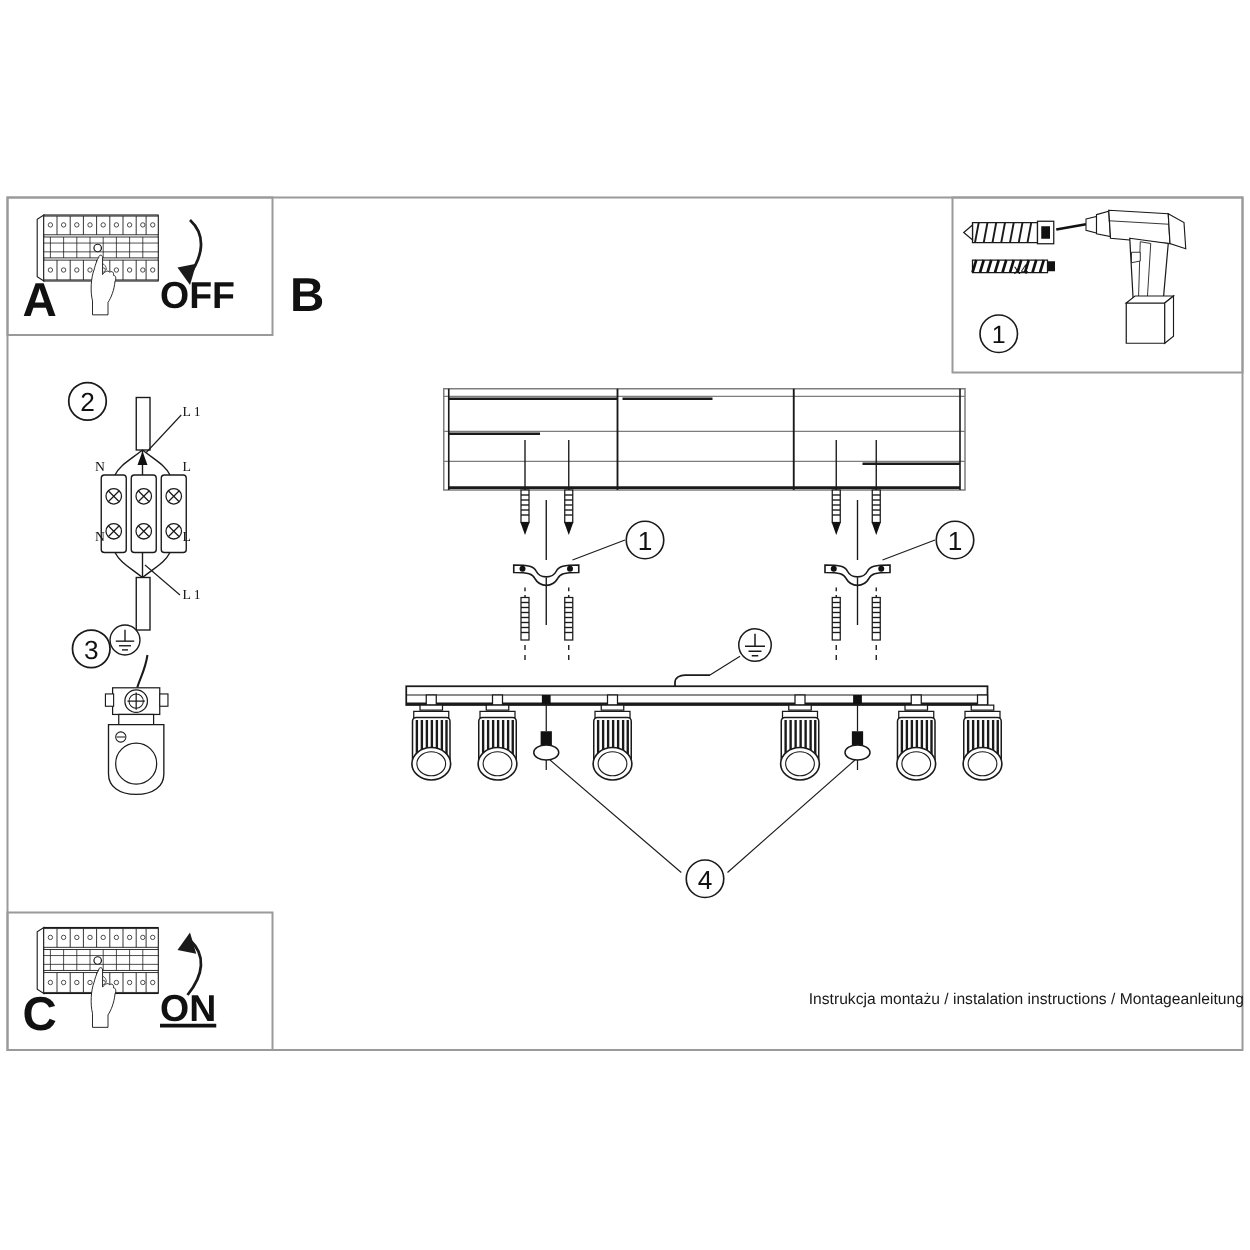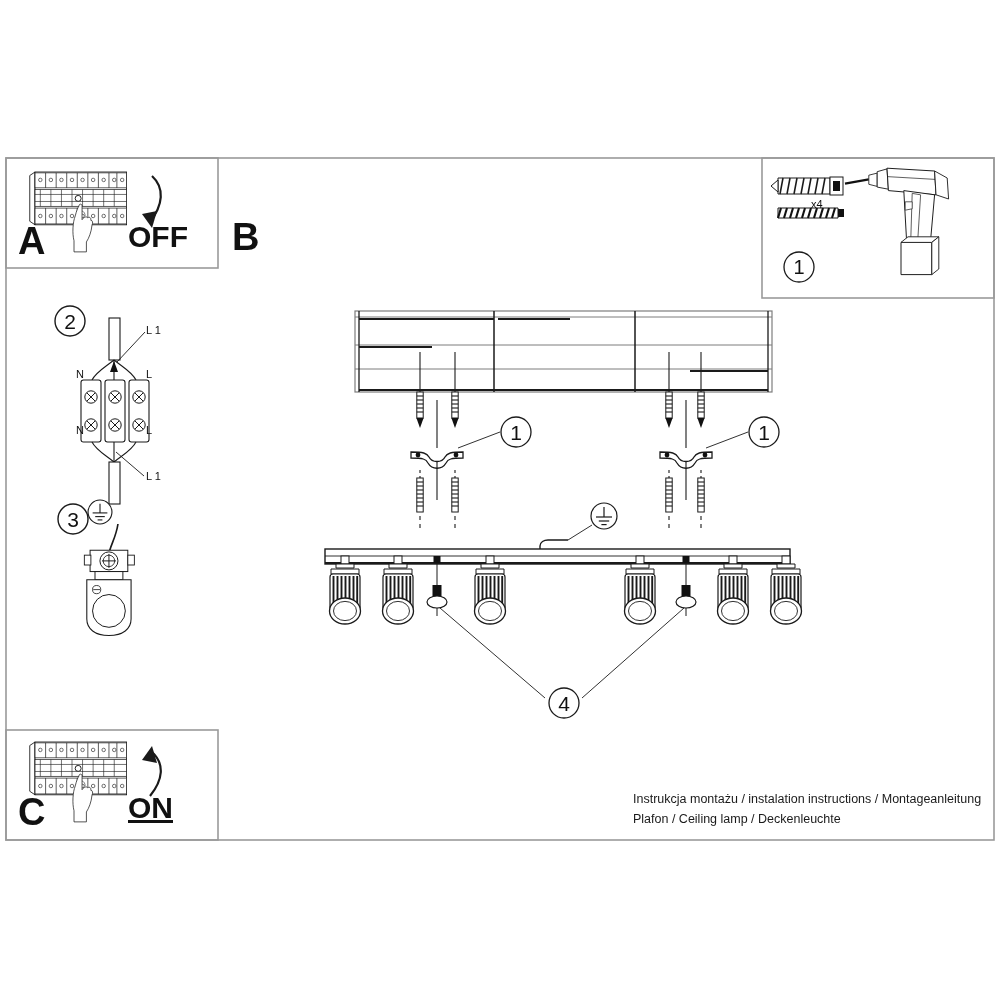--- a/index.html
+++ b/index.html
@@ -3,23 +3,23 @@
 <meta charset="utf-8">
 <style>
   html,body{margin:0;padding:0;background:#ffffff;}
   body{width:1000px;height:1000px;position:relative;overflow:hidden;
        font-family:"Liberation Sans",sans-serif;color:#111;}
   .page{position:absolute;left:0;top:0;width:1000px;height:1000px;}
   svg.root{position:absolute;left:0;top:0;width:1000px;height:1000px;display:block;}
   .lbl{position:absolute;font-family:"Liberation Sans",sans-serif;color:#111;white-space:pre;}
   .big-letter{font-size:38px;font-weight:700;line-height:1;}
   .onoff{font-size:30px;font-weight:700;line-height:1;text-align:center;}
-  .wirelbl{font-size:11px;font-weight:400;}
-  .x4{font-size:11px;font-weight:400;}
-  .footer{font-size:12.5px;line-height:1.55;color:#1a1a1a;}
+  .wirelbl{font-size:11px;font-weight:400;font-family:Liberation Serif, serif;}
+  .x4{font-size:11px;font-weight:400;margin-top:12px;}
+  .footer{font-size:12.5px;line-height:1.55;color:#1a1a1a;margin-left:14px;}
 </style>
 </head>
 <body>
 
 <div class="page">
 
 <svg class="root" viewBox="0 0 1000 1000">
   <defs>
     <g id="breaker-panel">
 
@@ -479,15 +479,14 @@
 <div class="lbl x4" style="left:811px;top:198px;">x4</div>
 
 <div class="lbl wirelbl" style="left:146px;top:324px;">L 1</div>
 <div class="lbl wirelbl" style="left:76px;top:368px;">N</div>
 <div class="lbl wirelbl" style="left:146px;top:368px;">L</div>
 <div class="lbl wirelbl" style="left:76px;top:424px;">N</div>
 <div class="lbl wirelbl" style="left:146px;top:424px;">L</div>
 <div class="lbl wirelbl" style="left:146px;top:470px;">L 1</div>
 
 <div class="lbl footer" style="left:633px;top:790px;">Instrukcja montażu / instalation instructions / Montageanleitung</div>
-<div class="lbl footer" style="left:633px;top:810px;">Plafon / Ceiling lamp / Deckenleuchte</div>
 
 </div>
 
 </body></html>

